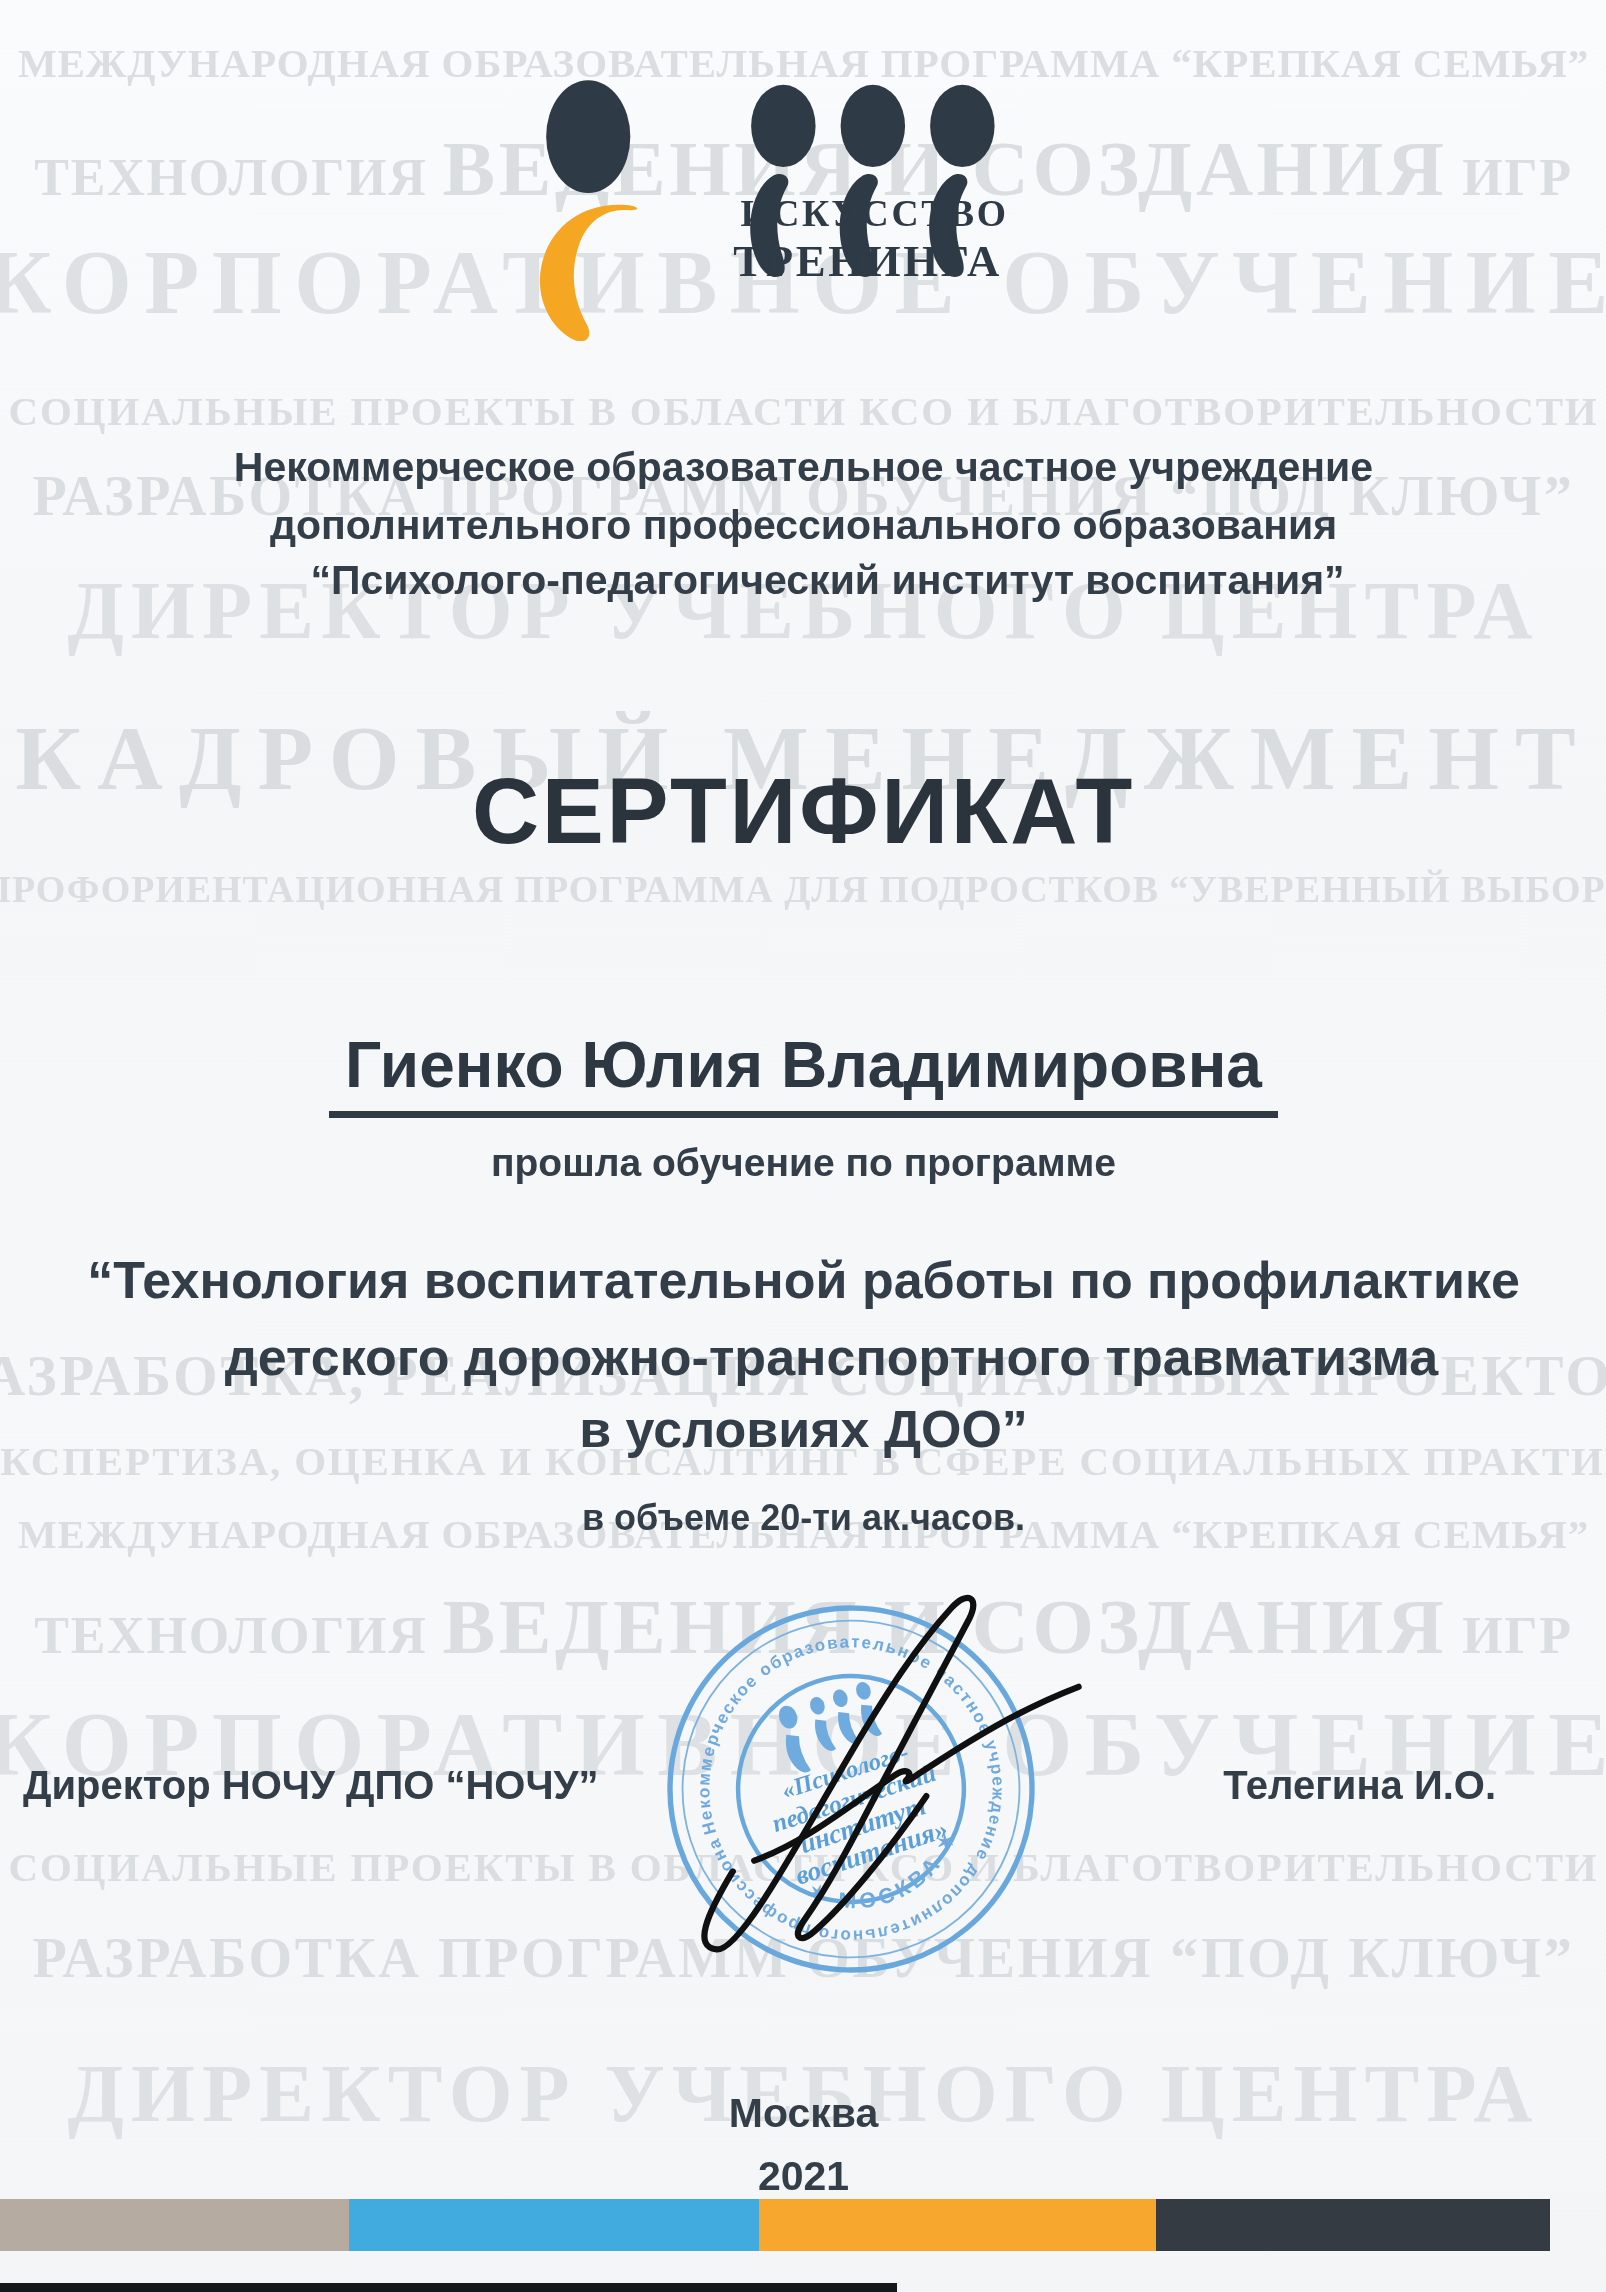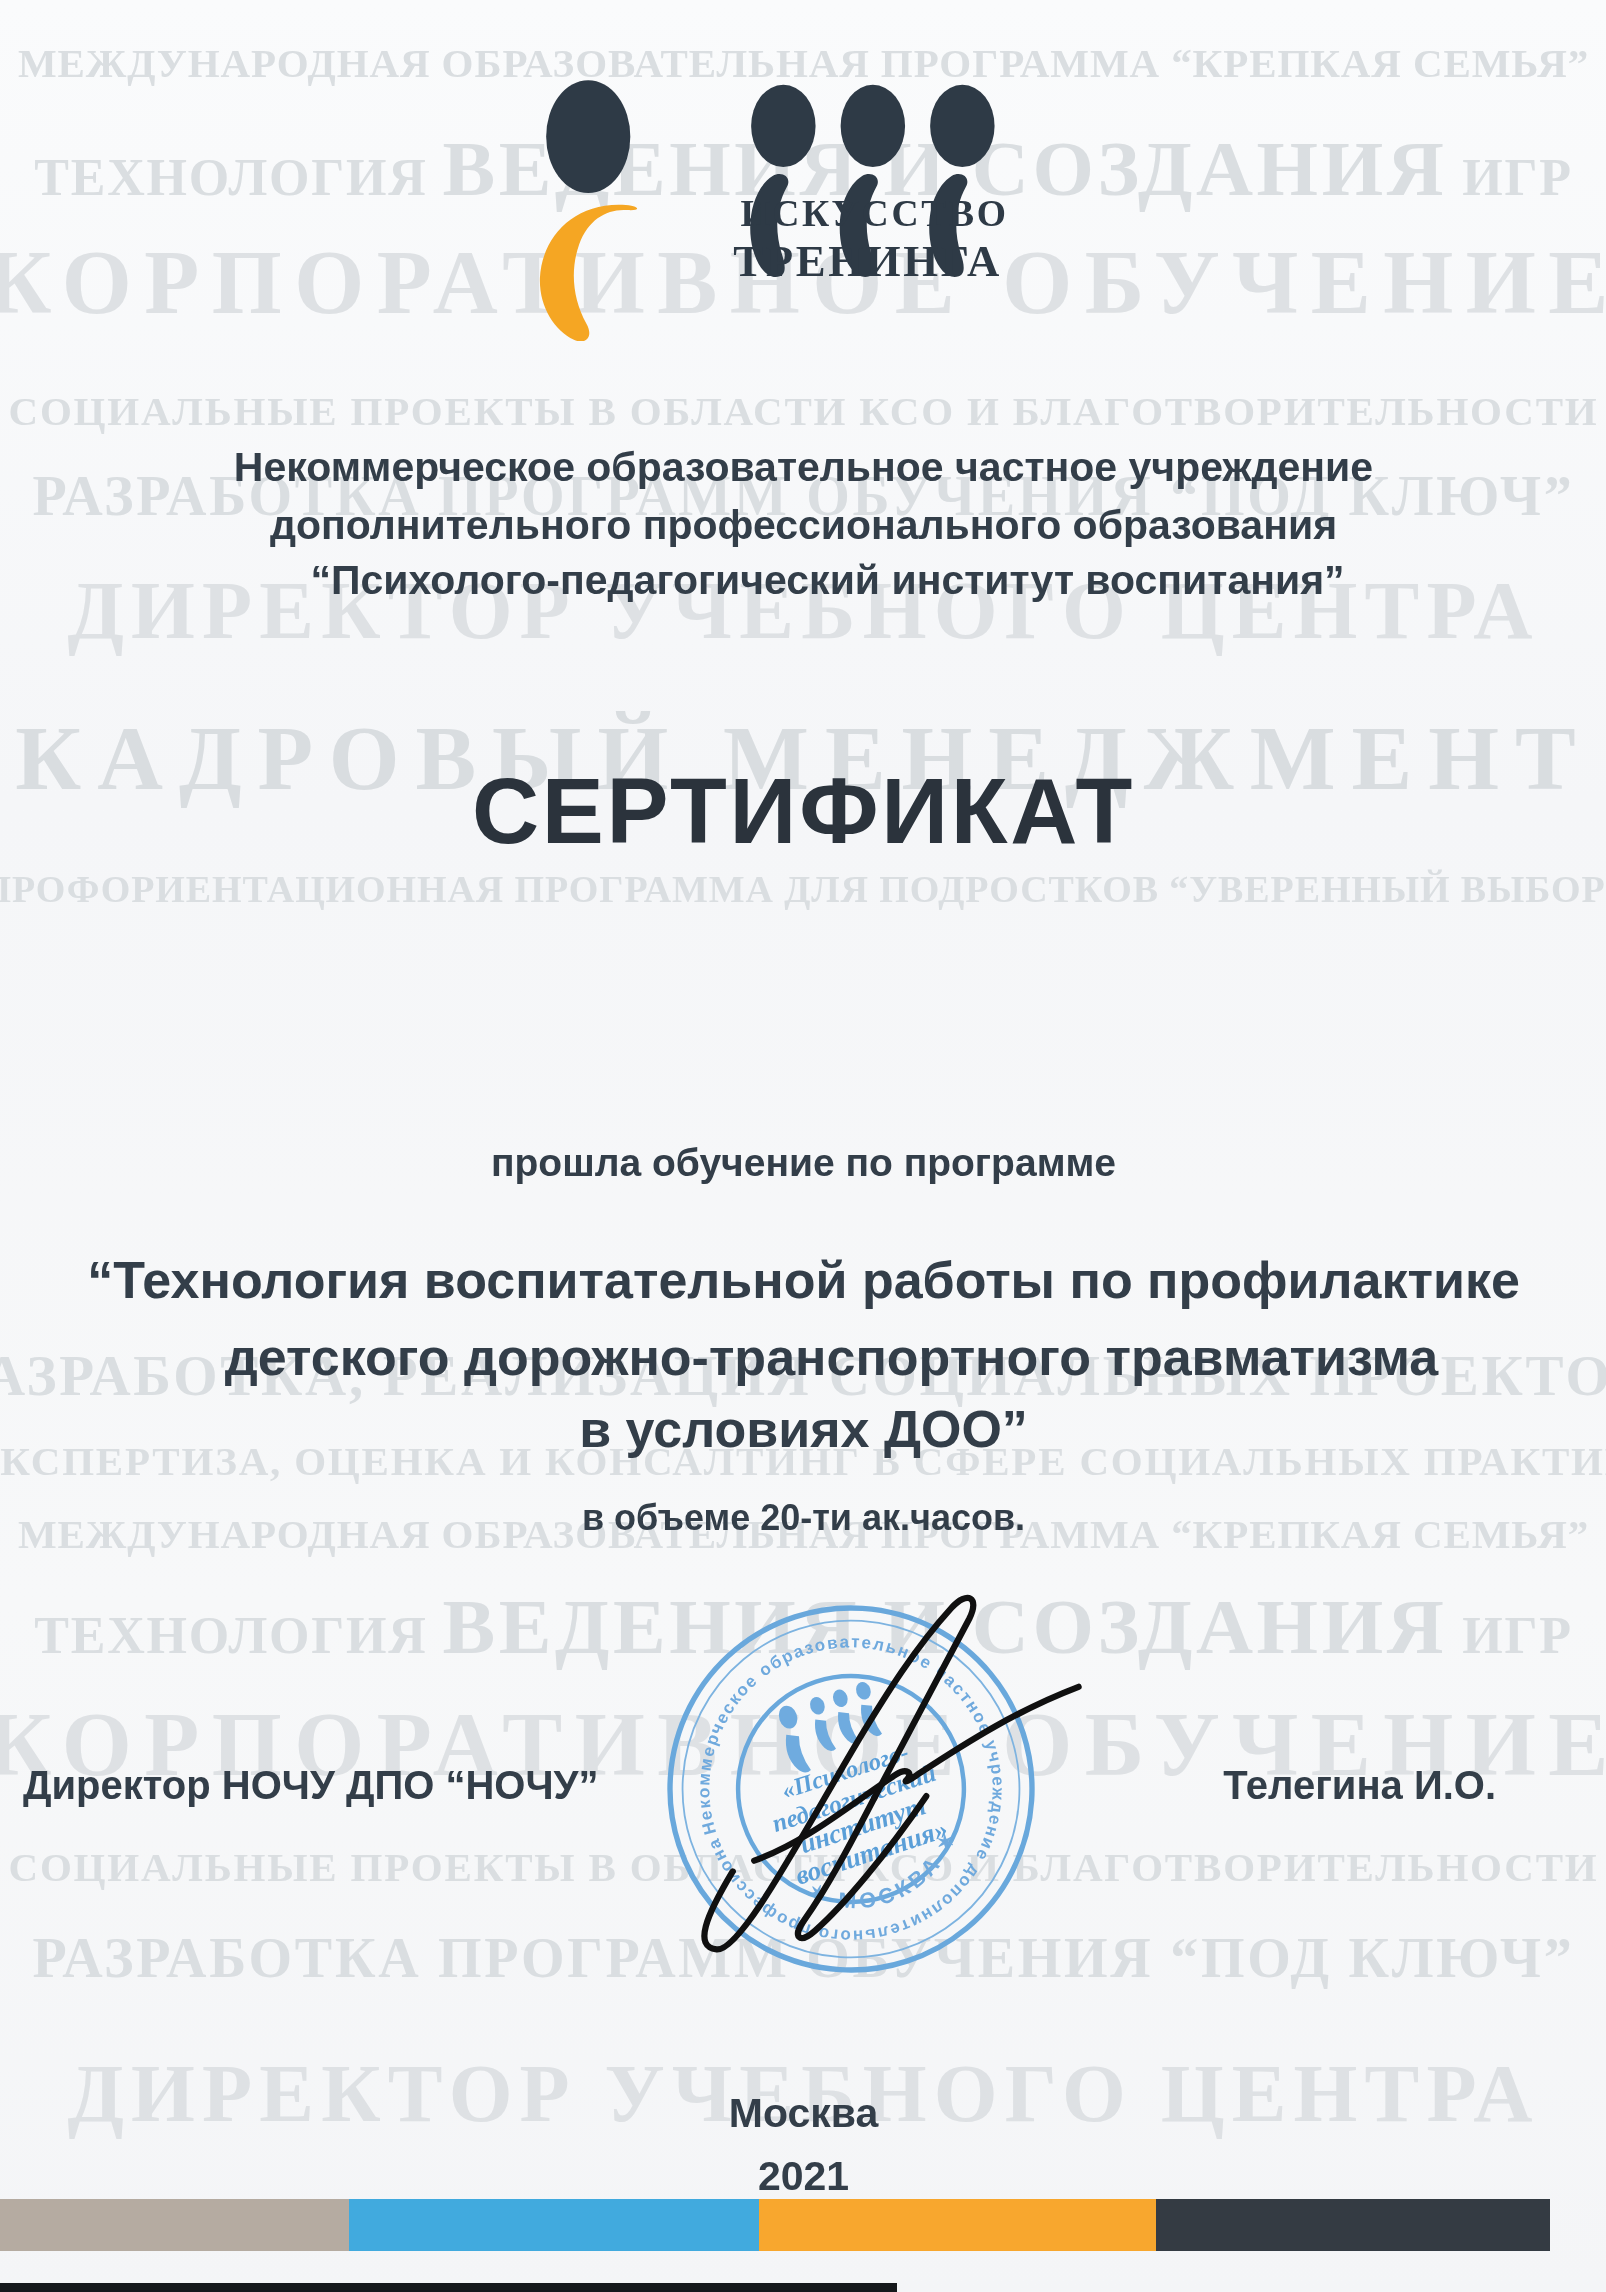--- a/index.html
+++ b/index.html
@@ -78,20 +78,21 @@
     <text x="282" y="172" font-family="Liberation Serif, serif" font-weight="bold" font-size="42" letter-spacing="3" fill="#2E3A46">ИСКУССТВО</text>
     <text x="274" y="228" font-family="Liberation Serif, serif" font-weight="bold" font-size="50" letter-spacing="3" fill="#2E3A46">ТРЕНИНГА</text>
   </svg>
 
   <div class="fg" style="top:444px;font-size:41px;">Некоммерческое образовательное частное учреждение</div>
   <div class="fg" style="top:502px;font-size:41px;">дополнительного профессионального образования</div>
   <div class="fg" style="top:557px;font-size:41px;padding-left:24px;">“Психолого-педагогический институт воспитания”</div>
 
   <div class="fg cert-title" style="top:758px;font-size:93px;">СЕРТИФИКАТ</div>
 
+  <div class="fg name-line" style="top:1028px;font-size:64px;"><span>Гиенко Юлия Владимировна</span></div>
   <div class="fg" style="top:1141px;font-size:39px;">прошла обучение по программе</div>
 
   <div class="fg" style="top:1250px;font-size:52px;">“Технология воспитательной работы по профилактике</div>
   <div class="fg" style="top:1327px;font-size:52px;padding-left:28px;">детского дорожно-транспортного травматизма</div>
   <div class="fg" style="top:1399px;font-size:52px;">в условиях ДОО”</div>
   <div class="fg" style="top:1497px;font-size:36px;">в объеме 20-ти ак.часов.</div>
 
   <svg class="stamp-svg" width="466" height="448" viewBox="0 0 520 500">
     <defs>
       <path id="ring" d="M 102 250 A 158 158 0 1 1 418 250 A 158 158 0 1 1 102 250"></path>

